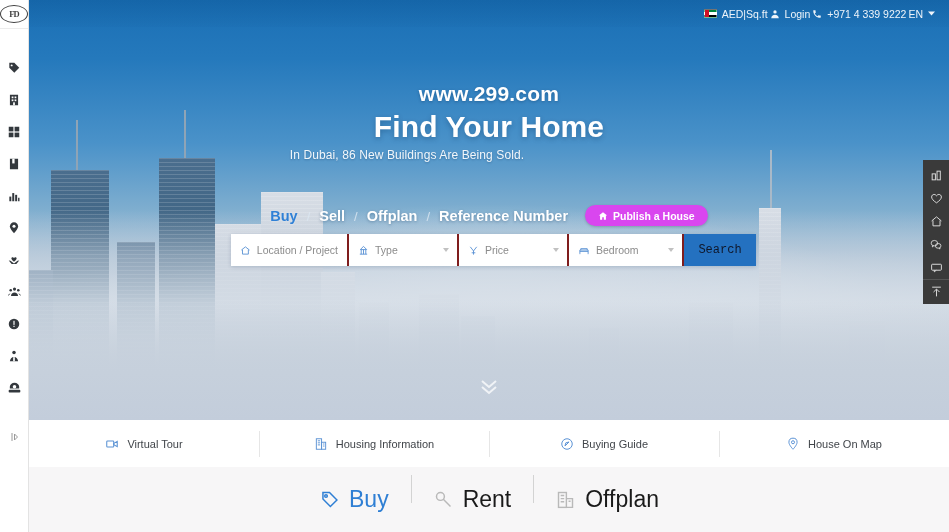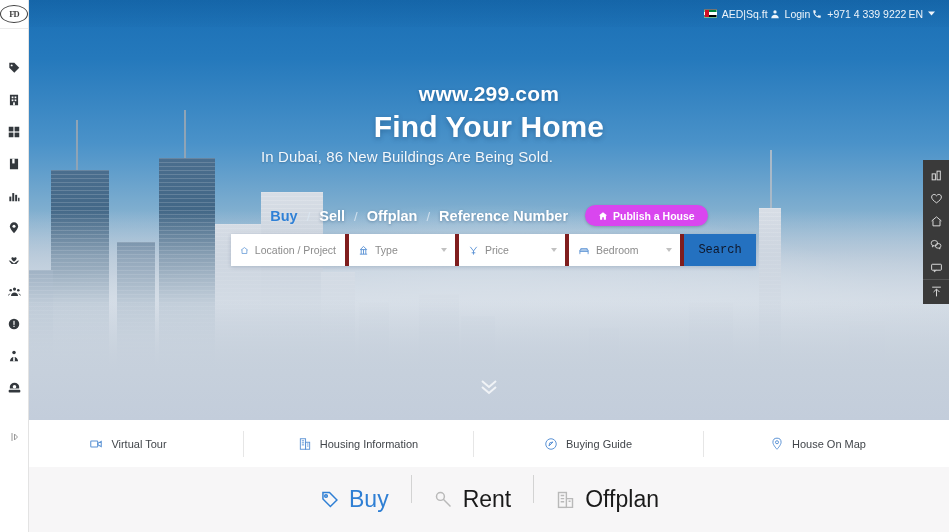--- a/index.html
+++ b/index.html
@@ -91,21 +91,21 @@
     color:#ffffff; font-size:21px; font-weight:bold; letter-spacing:.2px;
     text-shadow:0 1px 3px rgba(0,40,80,.35);
   }
   #hero-title {
     position:absolute; top:110px; width:920px; text-align:center;
     color:#ffffff; font-size:30px; font-weight:bold; letter-spacing:.1px;
     text-shadow:0 2px 5px rgba(0,40,80,.3);
   }
   #hero-sub {
     position:absolute; top:148px; width:756px; text-align:center;
-    color:#f2f7fb; font-size:15px; letter-spacing:.1px;
+    color:#f2f7fb; font-size:12px; letter-spacing:.1px;
     text-shadow:0 1px 2px rgba(0,40,80,.3);
   }
 
   
   #tab-row {
     position:absolute; top:205px; left:0; width:920px;
     display:flex; align-items:center; justify-content:center; gap:0;
   }
   #tabs { display:flex; align-items:baseline; }
   .tab {
@@ -122,21 +122,21 @@
   }
 
   
   #search-bar {
     position:absolute; top:234px; left:202px; width:525px; height:32px;
     background:#ffffff; display:flex; align-items:stretch;
     box-shadow:0 1px 4px rgba(0,40,80,.18);
   }
   .sf {
     display:flex; align-items:center; gap:6px; padding:0 9px;
-    border-right:4px solid #7f1d1d; position:relative; cursor:pointer;
+    border-right:2px solid #7f1d1d; position:relative; cursor:pointer;
   }
   .sf-label { font-size:10.5px; color:#8b8b8b; white-space:nowrap; }
   .sf-caret {
     position:absolute; right:8px; width:0; height:0;
     border-left:3.5px solid transparent; border-right:3.5px solid transparent;
     border-top:4px solid #c1c1c1;
   }
   #sf-location { width:118px; }
   #sf-type { width:110px; }
   #sf-bedroom { width:115px; }
@@ -159,21 +159,21 @@
     display:flex; flex-direction:column; align-items:center;
   }
   .rt-item {
     width:26px; height:23px; display:flex; align-items:center;
     justify-content:center; cursor:pointer;
   }
   #rt-top { border-top:1px solid #555; }
 
   
   #feature-strip {
-    position:absolute; left:13px; top:420px; width:920px; height:47px;
+    position:absolute; left:29px; top:420px; width:920px; height:47px;
     background:#ffffff; display:flex; align-items:center;
   }
   .feat {
     flex:1; display:flex; align-items:center; justify-content:center;
     gap:8px; height:30px; position:relative; cursor:pointer;
   }
   .feat + .feat::before {
     content:""; position:absolute; left:0; top:2px; bottom:2px;
     width:1px; background:#e6e6e6;
   }

